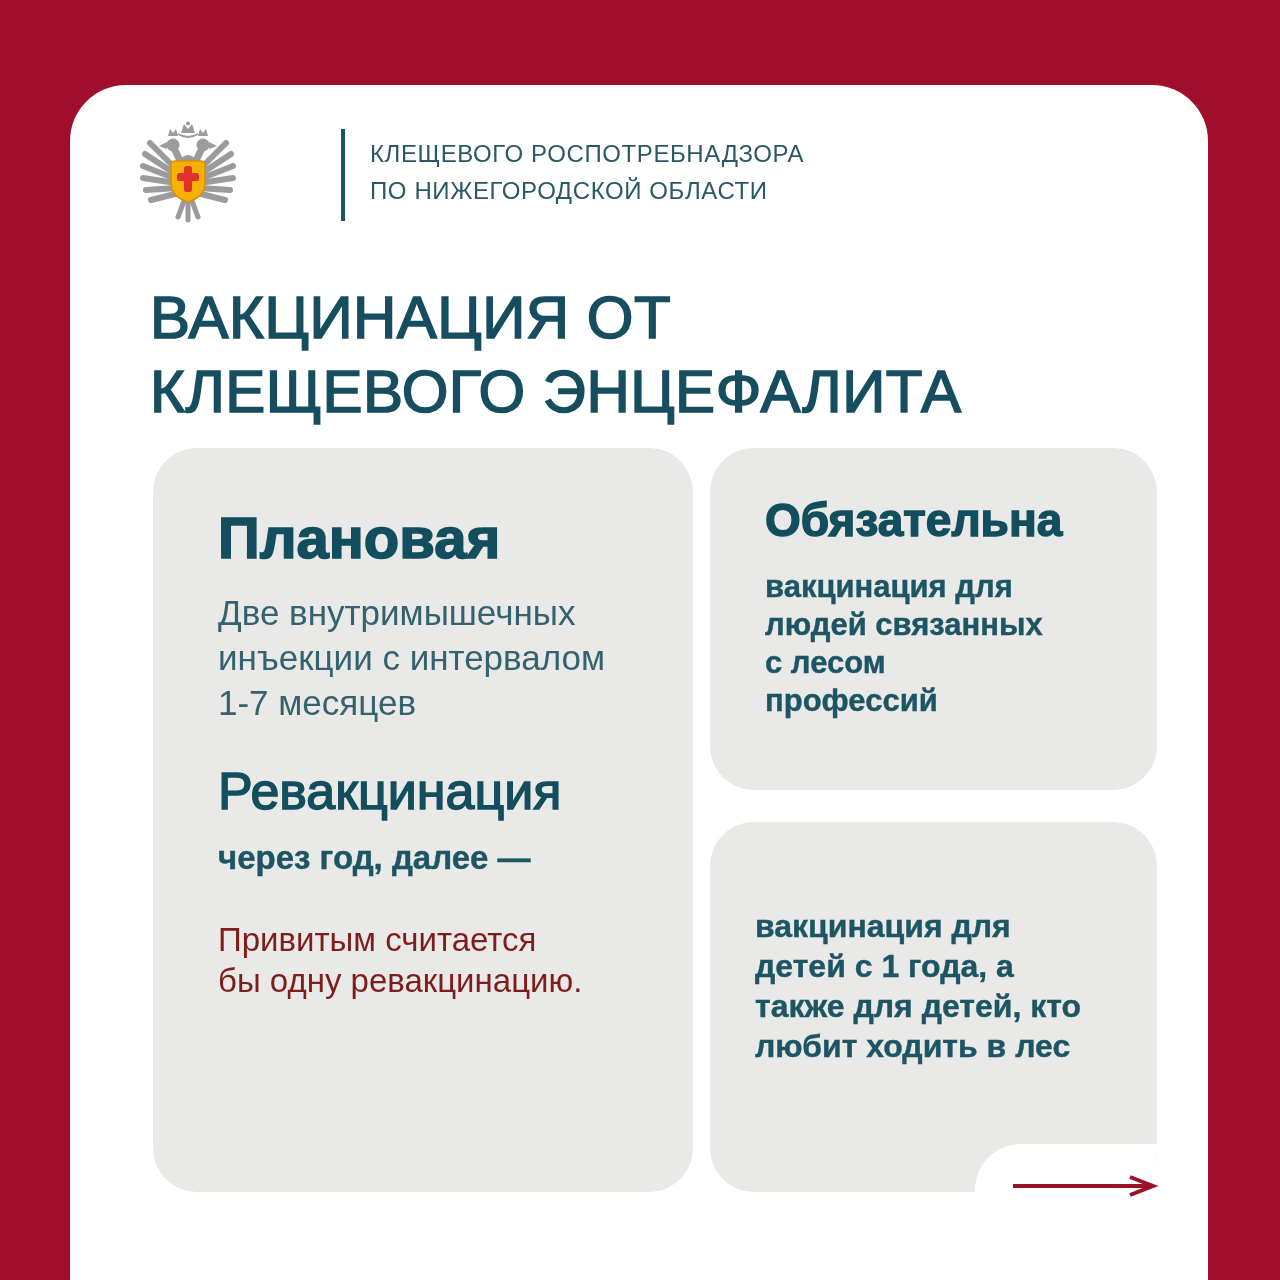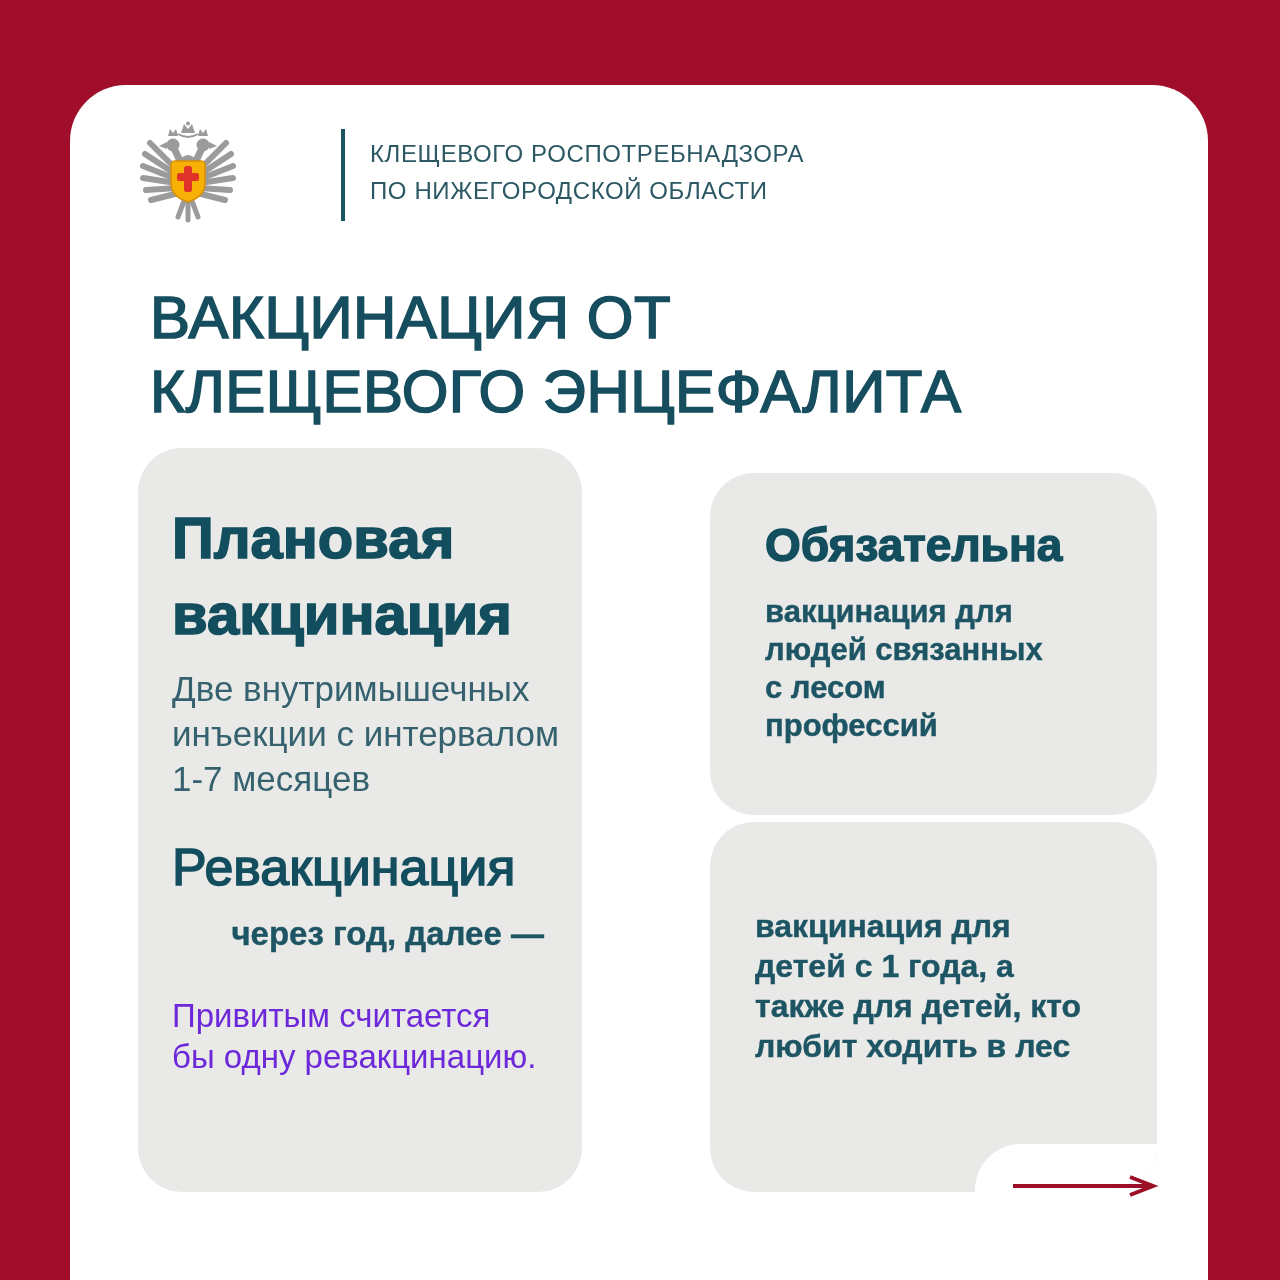--- a/index.html
+++ b/index.html
@@ -69,33 +69,32 @@
   }
   
   .panel {
     position: absolute;
     background: #E9E9E7;
     border-radius: 44px;
     box-sizing: border-box;
     overflow: hidden;
   }
   .panel-left {
-    left: 68px;
+    left: 83px;
     top: 363px;
-    width: 444px;
+    width: 540px;
     height: 744px;
-    padding: 52px 38px 0 34px;
+    padding: 52px 38px 0 65px;
   }
   .panel-top-right {
     left: 640px;
     top: 363px;
     width: 447px;
     height: 342px;
     padding: 46px 28px 0 55px;
-    margin-top: 25px;
   }
   .panel-bottom-right {
     left: 640px;
     top: 737px;
     width: 447px;
     height: 370px;
     padding: 58px 28px 0 45px;
   }
   .h-big {
     color: #134E5E;
@@ -127,24 +126,23 @@
     line-height: 45px;
     white-space: nowrap;
   }
   .body-bold {
     color: #1D5564;
     font-size: 33px;
     line-height: 42px;
     font-weight: bold;
     -webkit-text-stroke: 0.4px #1D5564;
     white-space: nowrap;
-    text-align: right;
   }
   .body-note {
-    color: #6d28d9;
+    color: #7f1d1d;
     font-size: 33px;
     line-height: 41px;
     white-space: nowrap;
   }
   .body-bold-sm {
     color: #1D5564;
     font-size: 31px;
     line-height: 38px;
     font-weight: bold;
     -webkit-text-stroke: 0.4px #1D5564;
@@ -253,21 +251,20 @@
     </div>
 
     <h1 class="title" style="margin:0; position:absolute;">
       <div>ВАКЦИНАЦИЯ ОТ</div>
       <div>КЛЕЩЕВОГО ЭНЦЕФАЛИТА</div>
     </h1>
 
     <section class="panel panel-left">
       <div class="h-big">
         <div>Плановая</div>
-        <div>вакцинация</div>
       </div>
       <div class="body-reg mt14">
         <div>Две внутримышечных</div>
         <div>инъекции с интервалом</div>
         <div>1-7 месяцев</div>
       </div>
       <div class="h-med mt36">Ревакцинация</div>
       <div class="body-bold mt16">
         <div>через год, далее —</div>
       </div>

